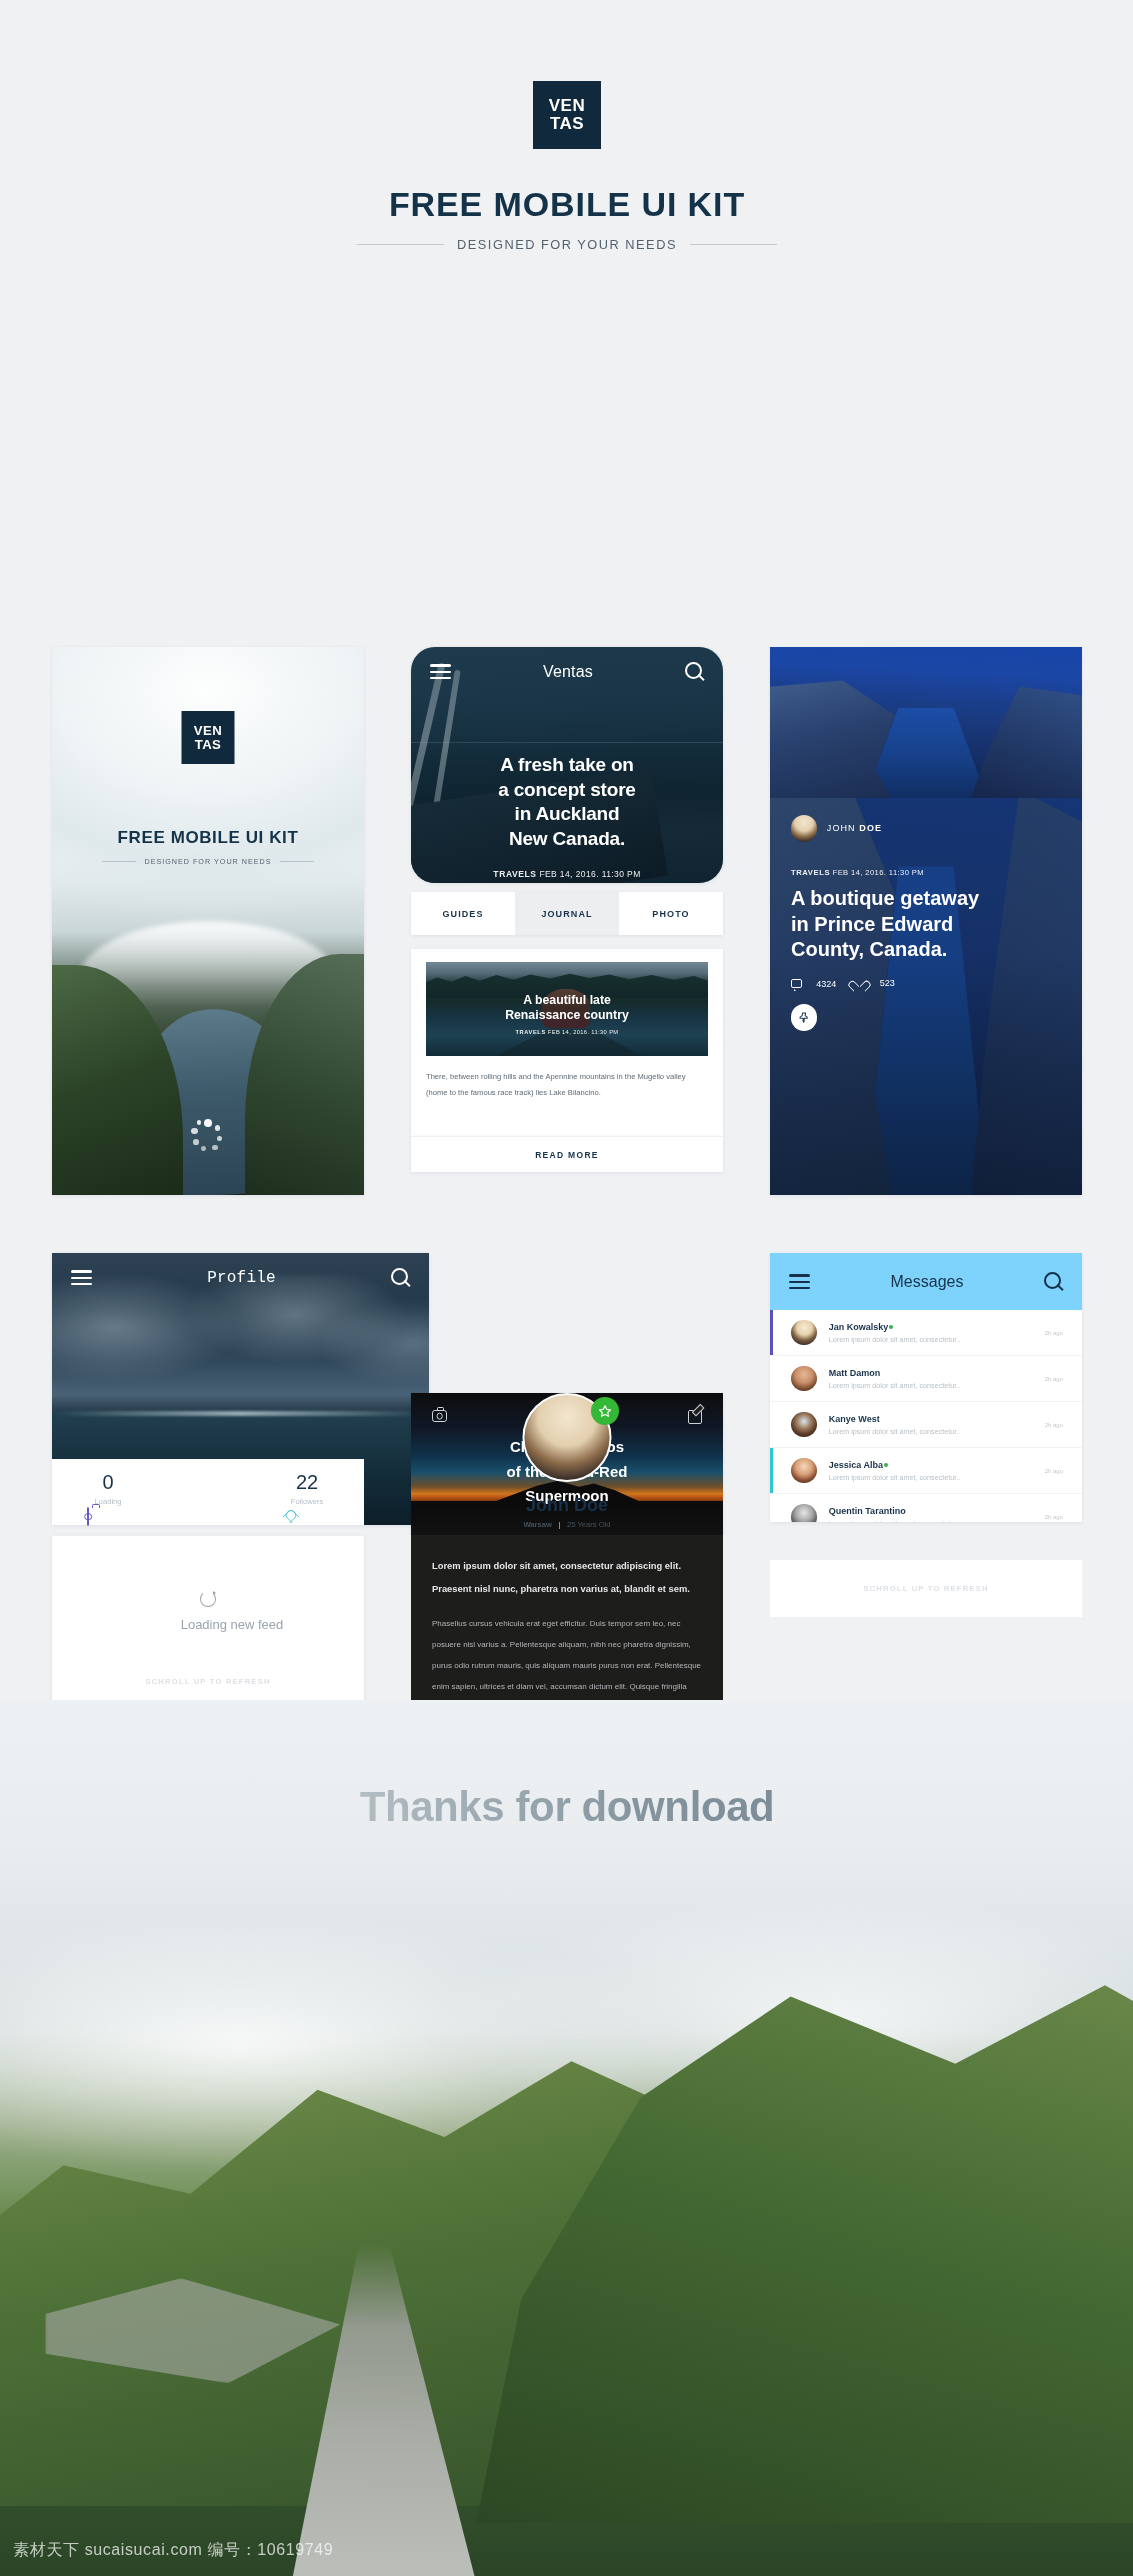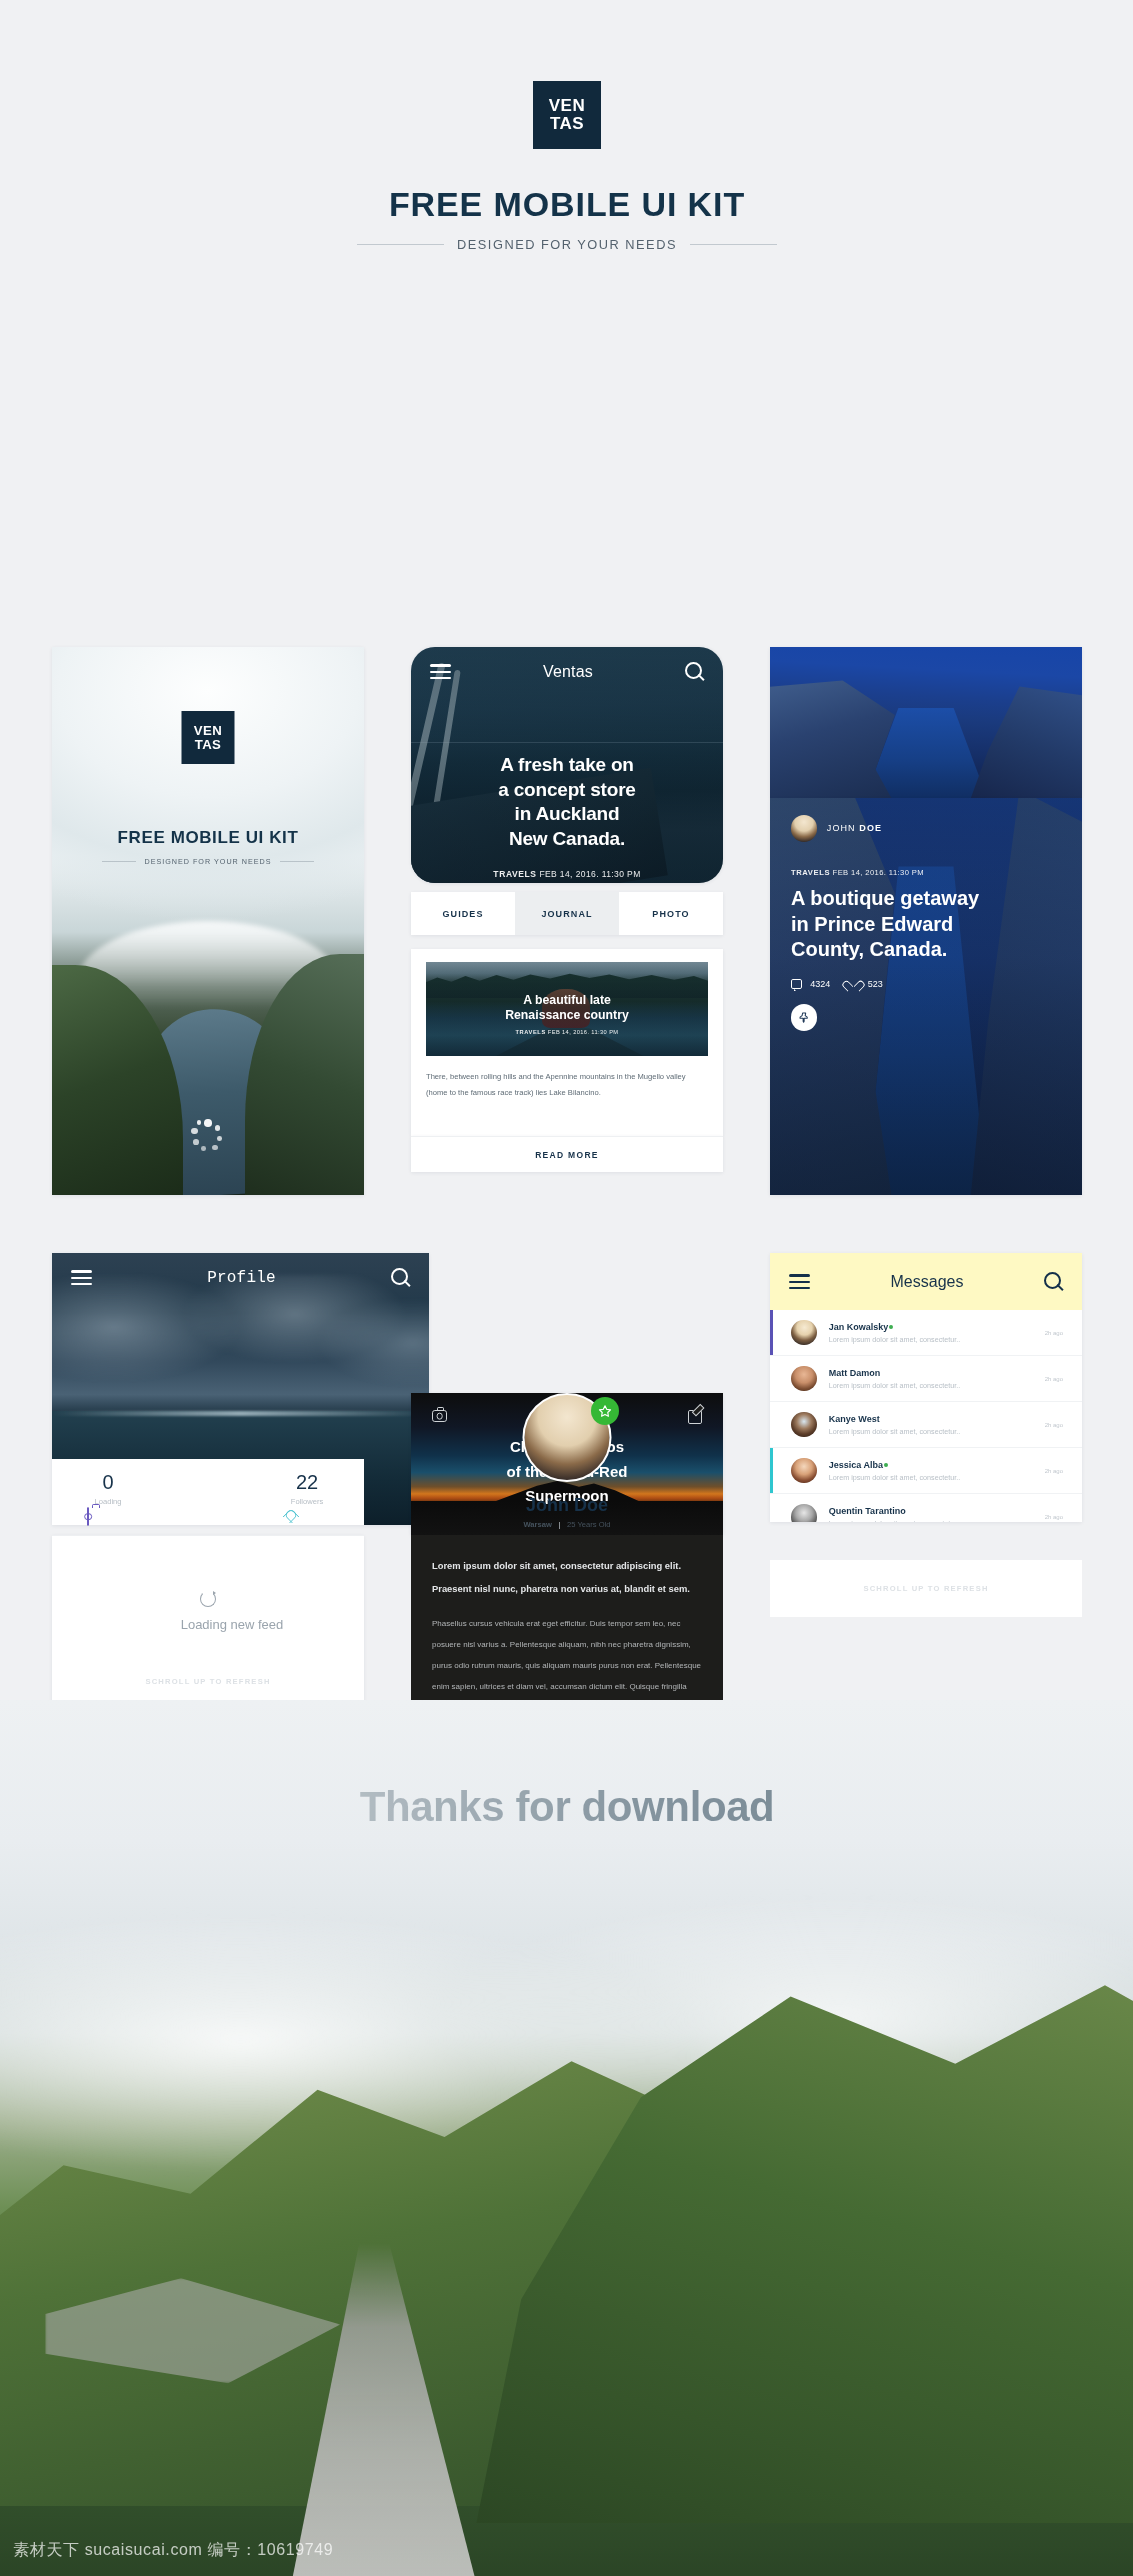--- a/index.html
+++ b/index.html
@@ -267,21 +267,21 @@
   #s3 { left: 770px; top: 395px; width: 312px; height: 151px; }
   #s3b { left: 770px; top: 546px; width: 312px; height: 397px; }
   .author-row { display: flex; align-items: center; gap: 9.4px; padding: 17px 21px 0; position: relative; z-index: 5; }
   .avatar-sm { width: 26.4px; height: 26.4px; border-radius: 50%; overflow: hidden; }
   .author-name { font-size: 9px; letter-spacing: 1.1px; color: #fff; }
   .author-name b { font-weight: bold; }
   .s3-copy { position: relative; z-index: 5; padding: 0 21px; }
   .s3-copy .meta-line { margin-top: 26.4px; font-size: 7.6px; }
   .s3-copy h2 { margin-top: 9.4px; font-size: 20px; line-height: 25.5px; color: #fff; font-weight: bold; }
   .stats { display: flex; align-items: center; gap: 17px; margin-top: 15px; }
-  .stat { display: flex; align-items: flex-end; gap: 8px; font-size: 9px; color: #fff; }
+  .stat { display: flex; align-items: flex-start; gap: 14px; font-size: 9px; color: #fff; }
   .ic-comment {
     width: 11.3px; height: 9.4px; border: 1.5px solid #fff; border-radius: 1.9px; position: relative;
   }
   .ic-comment:after {
     content: ""; position: absolute; left: 1.9px; bottom: -3.8px;
     border-left: 2.8px solid #fff; border-top: 2.8px solid transparent; border-bottom: 0;
   }
   .ic-heart { width: 12.3px; height: 11.3px; position: relative; }
   .ic-heart:before, .ic-heart:after {
     content: ""; position: absolute; top: 0.9px; width: 6.1px; height: 9.4px;
@@ -391,21 +391,21 @@
   }
   .s5-foot .meta-line { font-size: 7.6px; color: #dcdee0; }
 
   
   #s6 {
     left: 770px; top: 1001px; width: 312px; height: 269px;
     background: #fff;
   }
   .msg-head {
     height: 57px; display: flex; align-items: center; justify-content: space-between;
-    padding: 0 19px; background: #fef9c3;
+    padding: 0 19px; background: #7dd3fc;
   }
   .msg-head .title { font-size: 16px; color: #17324a; font-weight: 500; }
   .msg-row {
     position: relative; display: flex; align-items: center; gap: 12.3px;
     height: 46px; padding: 0 19px 0 21px; border-bottom: 0.9px solid #f0f2f4;
     background: #fff; cursor: pointer;
   }
   .msg-row .bar { position: absolute; left: 0; top: 0; bottom: 0; width: 2.8px; }
   .msg-av { width: 25.5px; height: 25.5px; border-radius: 50%; overflow: hidden; flex: 0 0 auto; }
   .msg-txt { flex: 1; min-width: 0; }

